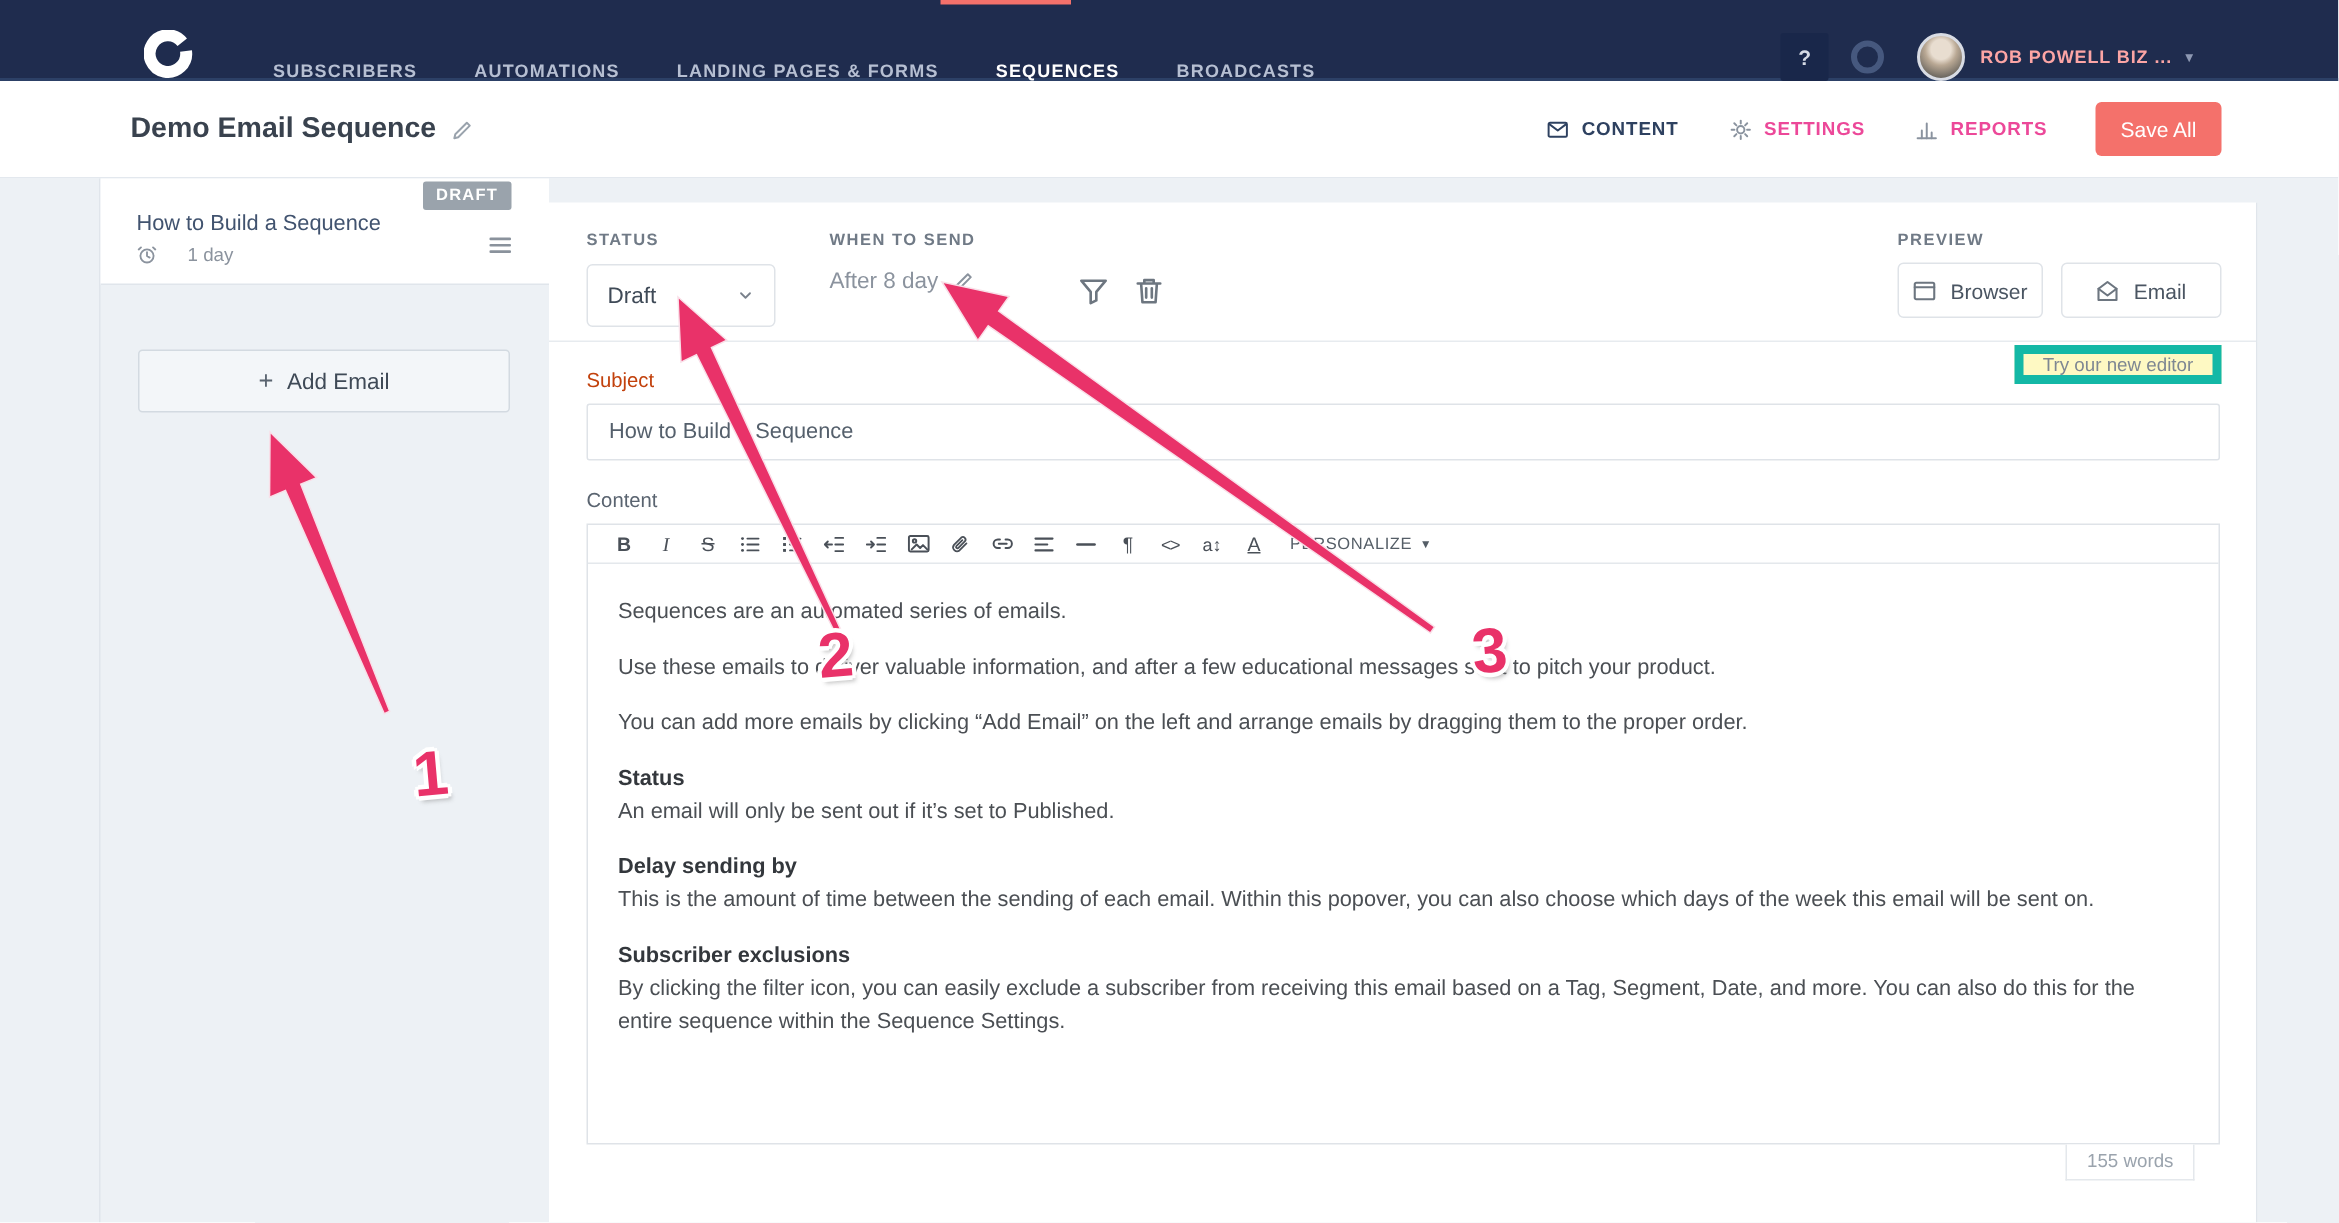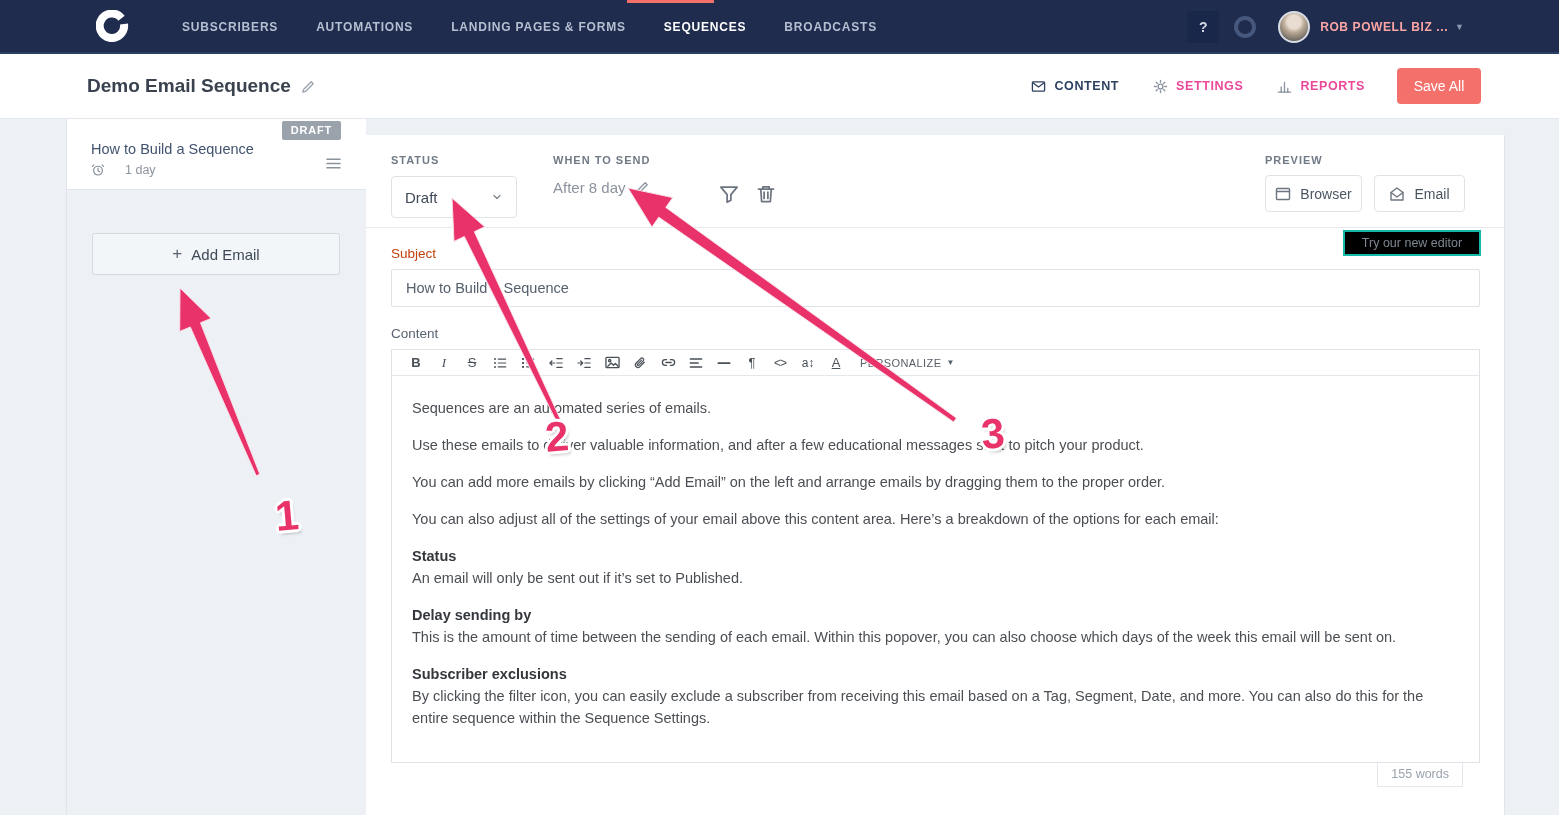--- a/index.html
+++ b/index.html
@@ -1,20 +1,20 @@
 <!DOCTYPE html>
 <html><head>
 <meta charset="utf-8">
 <style>
   * { box-sizing: border-box; margin: 0; padding: 0; }
   html,body { font-family: "Liberation Sans", sans-serif; }
   .page { position: relative; width: 1559px; height: 815px; background:#edf1f5; overflow:hidden; }
 
   
-  .topnav { position:relative; height:54px; background:#1f2c4e; display:flex; align-items:center;
+  .topnav { position:relative; height:54px; background:#1f2c4e; display:flex; align-items:flex-end;
             box-shadow: inset 0 -2px 0 #2c4066; }
   .nav-indicator { position:absolute; top:0; left:627px; width:87px; height:3px; background:#f4716b; }
   .logo { margin-left:96px; width:34px; height:34px; flex:0 0 auto; cursor:pointer; }
   .nav-items { margin-left:52px; display:flex; gap:38px; align-items:center; }
   .nav-item { font-size:12px; font-weight:bold; letter-spacing:.8px; color:#b6bfd2; cursor:pointer; white-space:nowrap; }
   .nav-item.active { color:#ffffff; }
   .nav-right { margin-left:auto; padding-right:95px; display:flex; align-items:center; }
   .help-btn { width:32px; height:32px; background:#19274a; color:#d5dae4; font-weight:bold; font-size:14px;
               display:flex; align-items:center; justify-content:center; border-radius:2px; cursor:pointer; }
   .ring-icon { width:22px; height:22px; border:4px solid #46587e; border-radius:50%; margin-left:15px; }
@@ -64,25 +64,25 @@
   .when-value .svgi { color:#8b939e; }
   .icon-btn { position:absolute; top:46px; width:26px; height:26px; color:#6d7680; display:flex; align-items:center;
               justify-content:center; cursor:pointer; }
   .funnel-btn { left:350px; }
   .trash-btn { left:387px; }
   .preview-group { position:absolute; left:899px; top:19px; }
   .preview-btns { display:flex; gap:12px; margin-top:9px; }
   .preview-btn { height:37px; border:1px solid #dfe3e8; border-radius:4px; background:#fff; color:#4a5562;
                  font-size:14px; display:flex; align-items:center; justify-content:center; gap:9px; cursor:pointer; }
   .preview-btn .svgi { color:#6d7680; }
-  .browser-btn { width:97px; } .emailprev-btn { width:91px;text-align:center; }
+  .browser-btn { width:97px; } .emailprev-btn { width:107px;text-align:center; }
 
   .hdivider { position:absolute; top:92px; left:0; right:0; height:1px; background:#e7ebef; }
-  .try-editor { position:absolute; top:95px; left:977px; width:138px; height:26px; background:#000000;
-                border:2px solid #14b8a6; color:#7e8792; font-size:12.5px; display:flex; align-items:center;
+  .try-editor { position:absolute; top:95px; left:977px; width:138px; height:26px; background:#fef9c3;
+                border:6px solid #14b8a6; color:#7e8792; font-size:12.5px; display:flex; align-items:center;
                 justify-content:center; cursor:pointer; }
   .subject-label { position:absolute; left:25px; top:111px; font-size:13.5px; color:#c2410c; }
   .subject-input { position:absolute; left:25px; top:134px; width:1089px; height:38px; border:1px solid #dfe3e8;
                    border-radius:2px; padding:0 14px; font-size:14.5px; color:#55606c; font-family:"Liberation Sans",sans-serif; }
   .content-label { position:absolute; left:25px; top:191px; font-size:13.5px; color:#5a6470; }
   .editor { position:absolute; left:25px; top:214px; width:1089px; height:414px; border:1px solid #dfe3e8; background:#fff; }
   .toolbar { height:26px; border-bottom:1px solid #e4e8ec; display:flex; align-items:center; padding:0 10px; }
   .tb-btn { min-width:28px; height:24px; display:flex; align-items:center; justify-content:center;
             color:#4a5058; font-size:13px; cursor:pointer; }
   .tb-btn b { font-size:13px; } .tb-btn i { font-family:"Liberation Serif",serif; font-size:13px; }
@@ -374,21 +374,20 @@
             </div>
             <div class="personalize">
               <span>PERSONALIZE</span>
               <span class="pz-caret">▼</span>
             </div>
           </div>
         <div class="editor-body" id="editor-body">
             <p class="para">Sequences are an automated series of emails.</p>
             <p class="para">Use these emails to deliver valuable information, and after a few educational messages start to pitch your product.</p>
             <p class="para">You can add more emails by clicking “Add Email” on the left and arrange emails by dragging them to the proper order.</p>
-            <p class="para">You can also adjust all of the settings of your email above this content area. Here’s a breakdown of the options for each email:</p>
             <p class="para head">Status</p>
             <p class="para">An email will only be sent out if it’s set to Published.</p>
             <p class="para head">Delay sending by</p>
             <p class="para">This is the amount of time between the sending of each email. Within this popover, you can also choose which days of the week this email will be sent on.</p>
             <p class="para head">Subscriber exclusions</p>
             <p class="para">By clicking the filter icon, you can easily exclude a subscriber from receiving this email based on a Tag, Segment, Date, and more. You can also do this for the entire sequence within the Sequence Settings.</p>
           </div>
       </div>
 
       <div class="word-badge">155 words</div>

